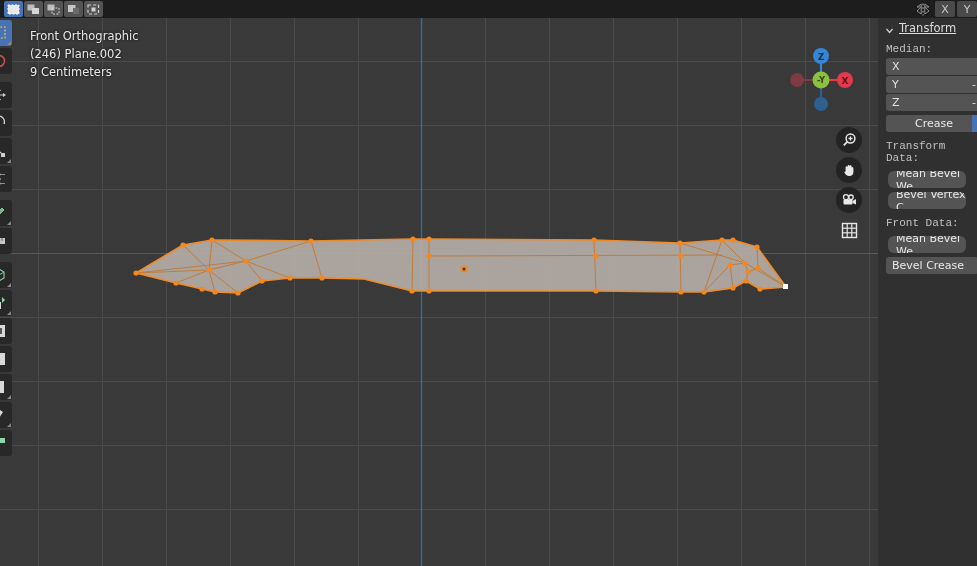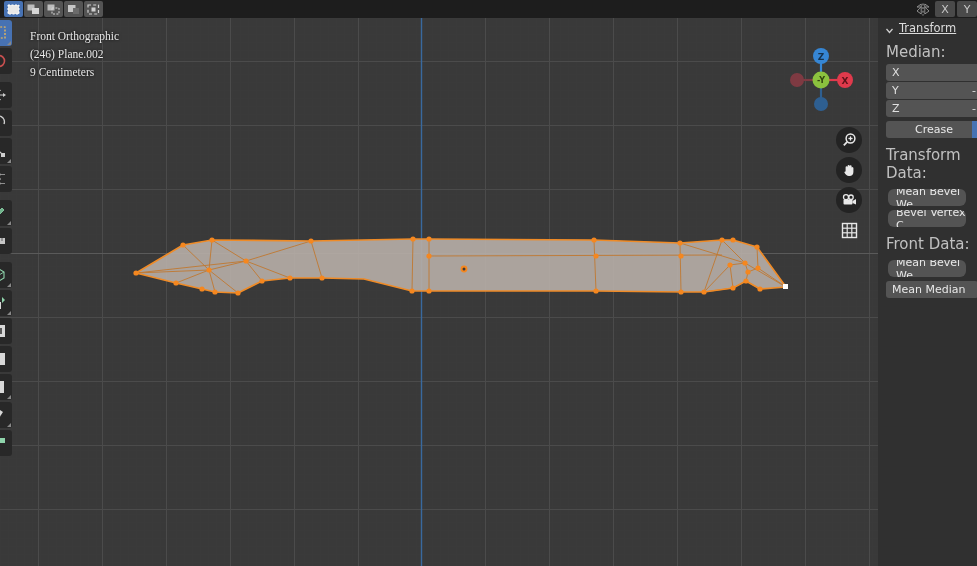--- a/index.html
+++ b/index.html
@@ -69,21 +69,21 @@
   
   .vp-text {
     position: absolute; left: 30px; top: 9px;
     z-index: 20;
     line-height: 18px;
     font-size: 11.5px;
     color: #e8e8e8;
     text-shadow: 0 0 3px rgba(0,0,0,0.85);
     pointer-events: none;
   }
-  .vp-text div { white-space: nowrap; font-family: Liberation Serif, serif; }
+  .vp-text div { white-space: nowrap; }
 
   
   .toolbar {
     position: absolute; left: -14px; top: 18px;
     width: 26px;
     z-index: 30;
     display: flex; flex-direction: column; gap: 2px;
   }
   .tool-btn {
     position: relative;
@@ -139,21 +139,22 @@
     font-size: 11.5px;
     text-decoration: underline;
   }
   .chev {
     width: 9px; height: 9px;
     display: inline-block;
   }
   .sb-label {
     padding: 5px 0 3px 8px;
     color: #c0c0c0;
-    font-size: 15px;
+    font-size: 11px;
+    font-family: Liberation Mono, monospace;
   }
   .sb-field {
     margin: 0 0 1px 8px;
     height: 17px;
     background: #545454;
     border-radius: 3px;
     display: flex; align-items: center;
     padding: 0 6px;
     color: #e0e0e0;
     font-size: 11px;
@@ -602,17 +603,17 @@
     <div class="sb-btn wide">
       <span>Bevel Vertex C</span>
     </div>
 
     <div class="sb-label">Front Data:</div>
 
     <div class="sb-btn wide">
       <span>Mean Bevel We</span>
     </div>
     <div class="sb-btn wide2">
-      <span>Mean Median</span>
+      <span>Bevel Crease</span>
     </div>
   </div>
 
 </div>
 
 </body></html>

